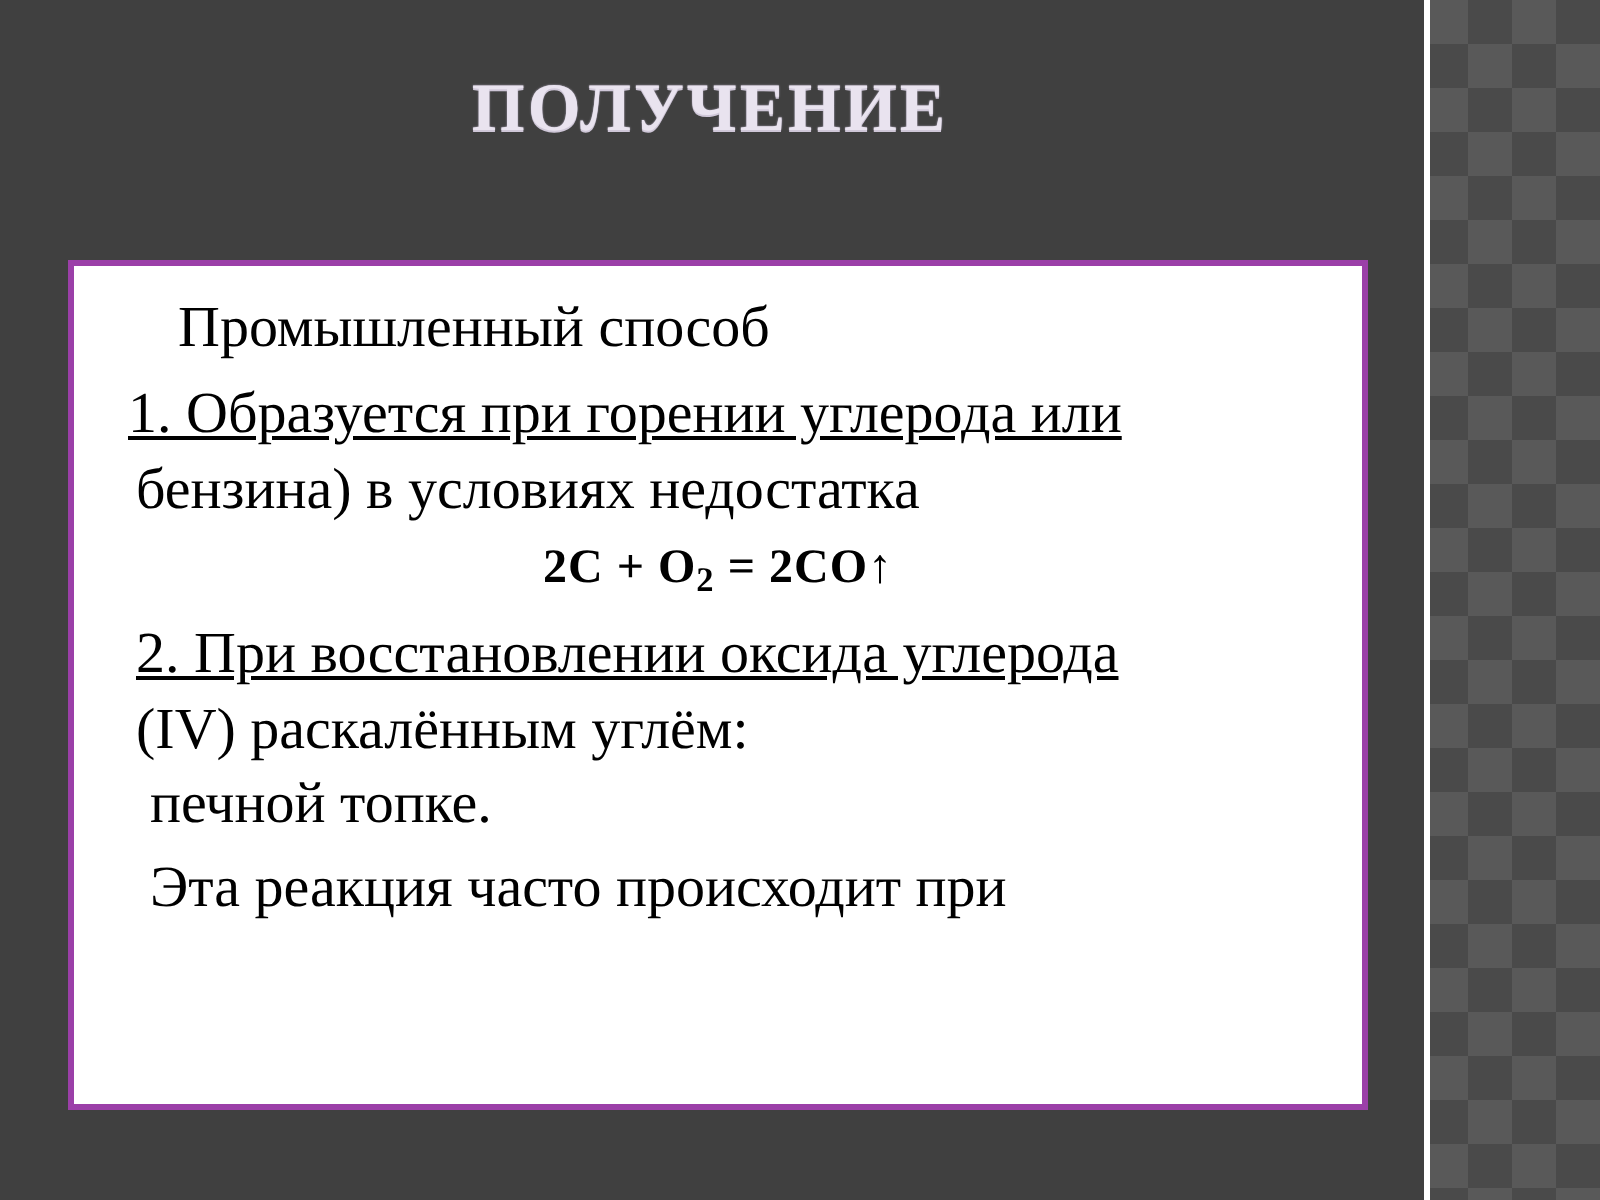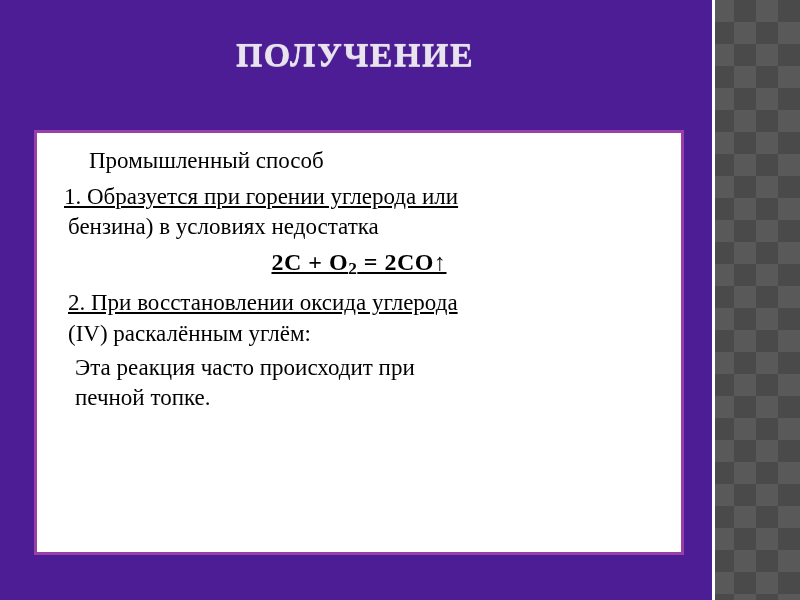--- a/index.html
+++ b/index.html
@@ -10,21 +10,21 @@
     width: 800px;
     height: 600px;
     background: #ffffff;
     font-family: "Liberation Serif", serif;
     overflow: hidden;
     position: relative;
   }
   .slide {
     position: absolute;
     inset: 0;
-    background: #4c1d95;
+    background: #404040;
   }
   
   .right-band {
     position: absolute;
     top: 0;
     right: 0;
     width: 88px;
     height: 600px;
     background-color: #595959;
     background-image:
@@ -61,21 +61,21 @@
     left: 34px;
     top: 130px;
     width: 650px;
     height: 425px;
     border: 3px solid #9b3fa8;
     box-sizing: border-box;
     background: #ffffff;
     padding: 14px 16px 10px 16px;
   }
   .line {
-    font-size: 23px;
+    font-size: 29px;
     color: #000000;
     line-height: 1.22;
     margin: 0 0 2px 0;
     font-family: "Liberation Serif", serif;
   }
   .indent-first {
     text-indent: 36px;
     margin-bottom: 8px;
   }
   .item {
@@ -89,21 +89,20 @@
   .hang2 {
     padding-left: 34px;
     text-indent: -19px;
   }
   .equation {
     text-align: center;
     font-weight: bold;
     font-size: 24px;
     margin: 8px 0 10px 0;
     letter-spacing: 0.5px;
-    text-decoration: underline;
   }
   .equation sub {
     font-size: 0.72em;
     vertical-align: -0.25em;
   }
   .arrow {
     font-weight: bold;
   }
   .tail {
     margin-top: 6px;
@@ -132,17 +131,17 @@
 
     <p class="line item hang">1. Образуется при горении углерода или</p>
     <p class="line item hang2">бензина) в условиях недостатка</p>
 
     <p class="equation"><span>2C + O</span><sub>2</sub><span> = 2CO</span><span class="arrow">↑</span></p>
 
     <p class="line item hang" style="padding-left:34px;">2. При восстановлении оксида углерода</p>
     <p class="line item hang2">(IV) раскалённым углём:</p>
 
 
+    <p class="line tail2">печной топке.</p>
     <p class="line tail">Эта реакция часто происходит при</p>
-    <p class="line tail2">печной топке.</p>
 
   </div>
 </div>
 
 </body></html>

